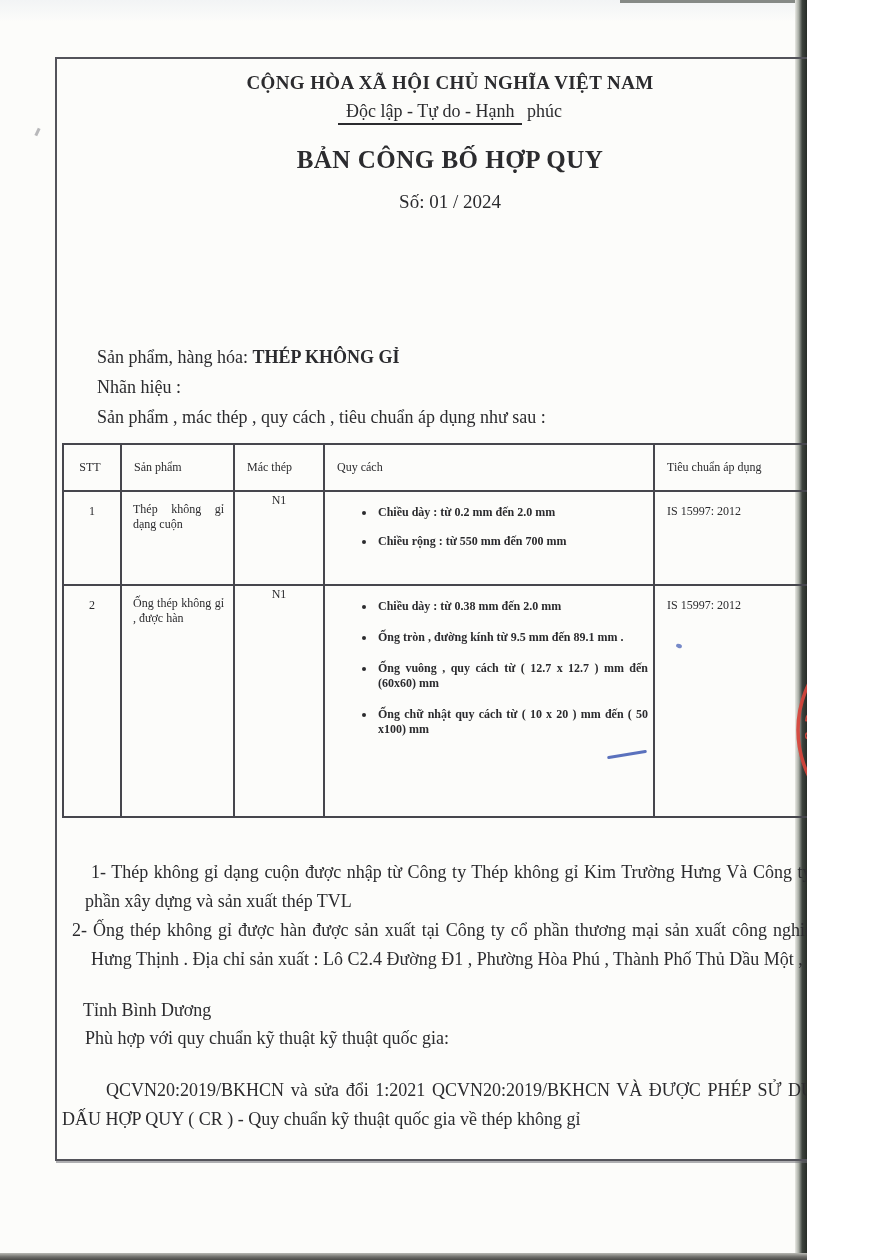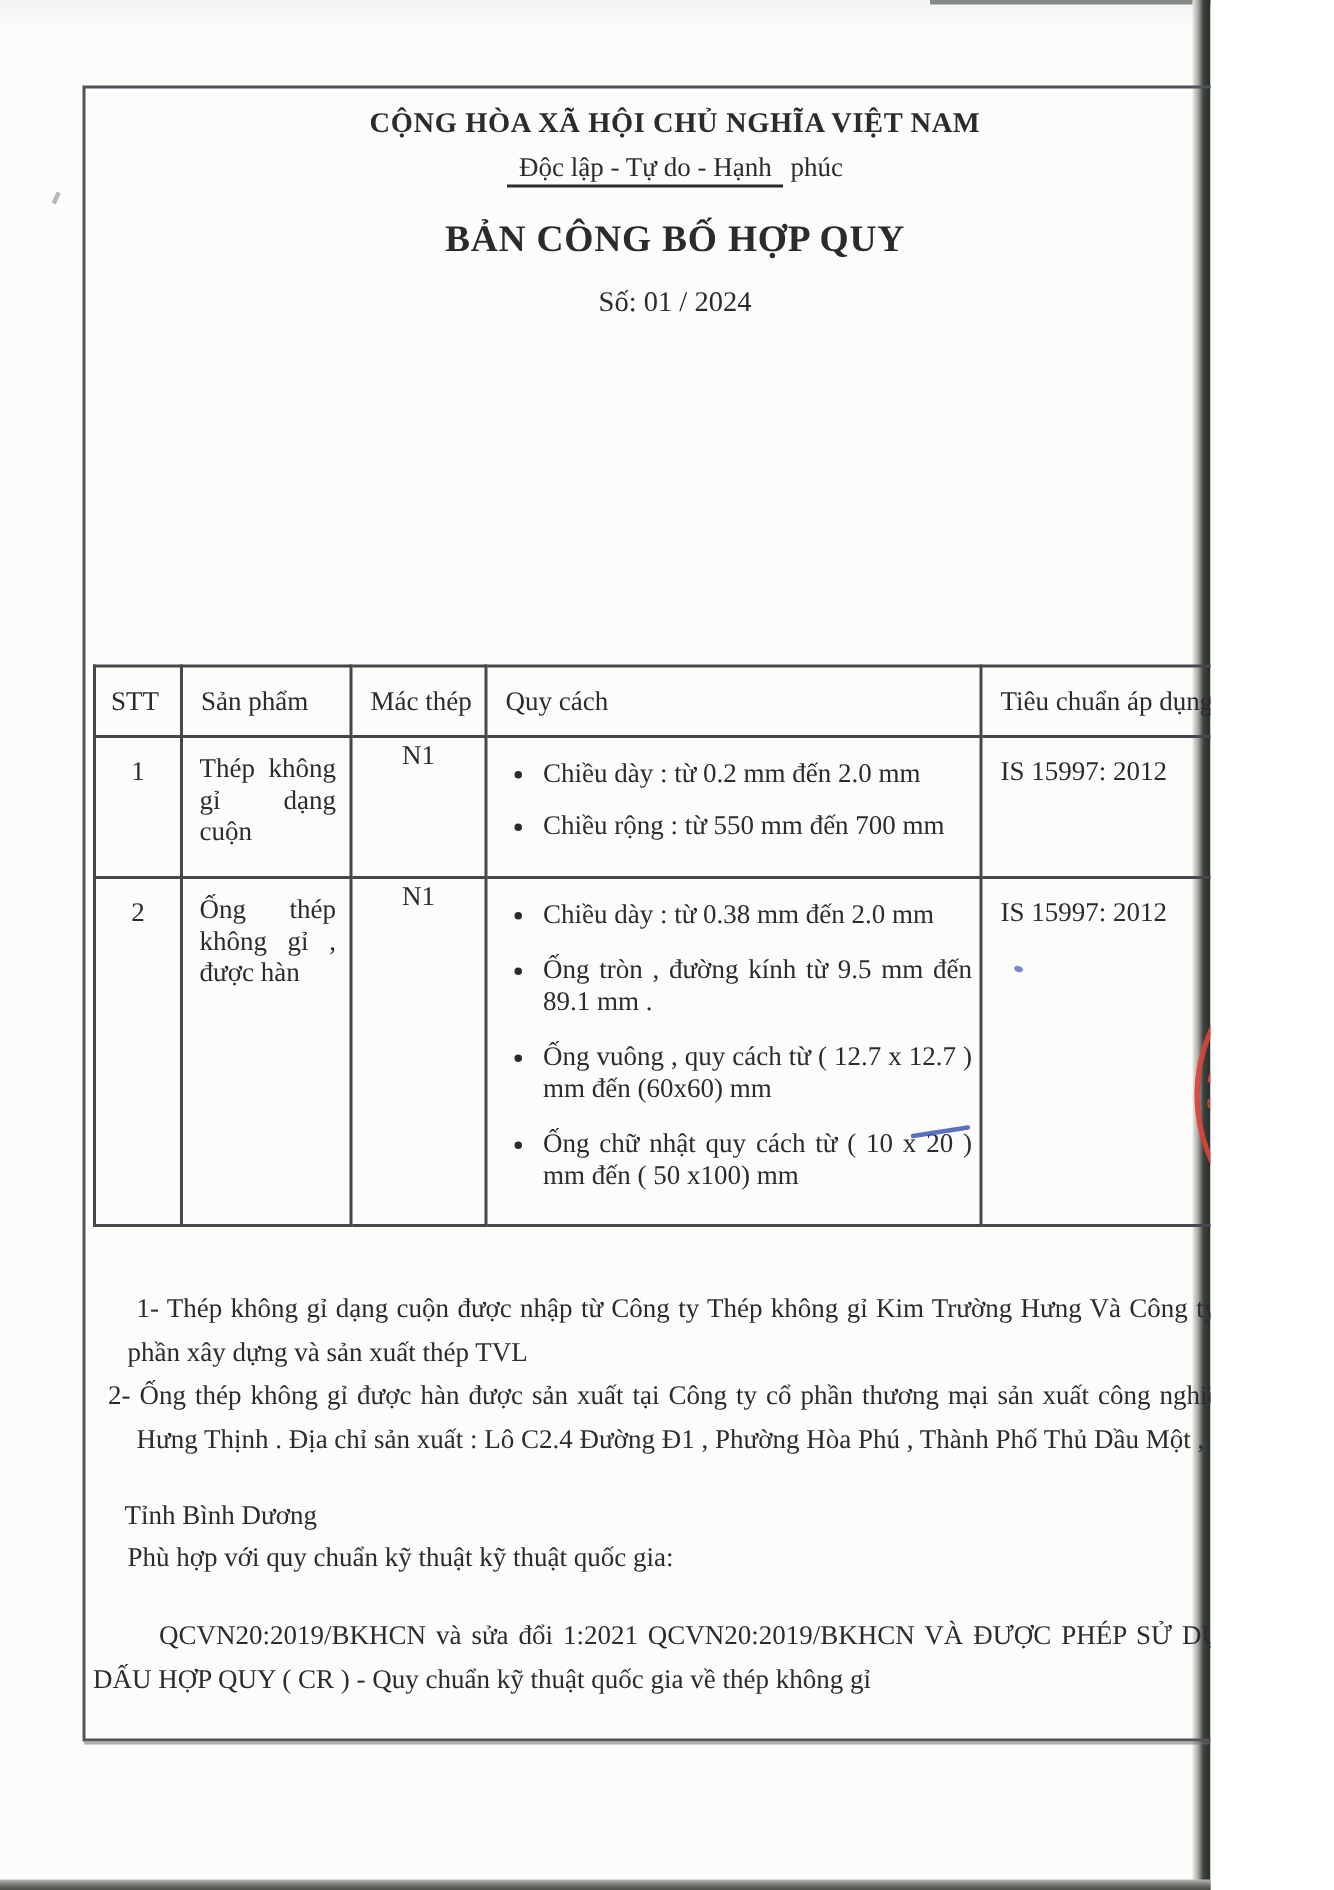--- a/index.html
+++ b/index.html
@@ -33,31 +33,31 @@
   .info-block{position:absolute;left:85px;top:224px;width:724px;font-size:18px;line-height:28px;}
   .info-block p{margin:0;}
   .info-block .just{text-align:justify;}
   .info-block2{position:absolute;left:97px;top:342px;width:712px;font-size:18px;line-height:30px;}
   .info-block2 p{margin:0;}
   .bold{font-weight:bold;}
   
   table.spec{
     position:absolute;left:62px;top:443px;
     border-collapse:collapse;table-layout:fixed;width:779px;
-    font-size:18px;
+    font-size:12px;
   }
   table.spec th,table.spec td{border:2px solid #46464d;}
   table.spec th{font-weight:normal;text-align:left;padding:2px 6px 2px 12px;height:41px;vertical-align:middle;}
   table.spec th.c{text-align:center;padding-left:2px;}
   table.spec td{vertical-align:top;}
   td.stt{text-align:center;padding-top:12px;}
   td.prod{text-align:justify;padding:10px 9px 0 11px;}
   td.mac{text-align:center;}
   td.std{padding:12px 6px 0 12px;}
-  td.quy ul{margin:12px 4px 0 0;padding:0 0 0 34px;}
+  td.quy ul{margin:12px 4px 0 0;padding:0 0 0 50px;font-weight:bold;}
   td.quy li{text-align:justify;margin:0 0 14px 0;padding-left:2px;}
   tr.r1{height:94px;}
   tr.r2{height:232px;}
   tr.r2 td.quy li{margin-bottom:16px;}
   
   .note{position:absolute;font-size:18px;line-height:28.5px;margin:0;}
   .note1{left:85px;top:858px;width:753px;text-align:justify;text-indent:6px;}
   .note2{left:91px;top:916px;width:731px;text-align:justify;text-indent:-19px;}
   .province{left:83px;top:996px;}
   .conformity{left:85px;top:1024px;}
@@ -86,20 +86,25 @@
 
   <div class="centered national-title">CỘNG HÒA XÃ HỘI CHỦ NGHĨA VIỆT NAM</div>
 
   <div class="centered motto"><span class="underlined">Độc lập - Tự do - Hạnh</span><span> phúc</span></div>
 
   <div class="centered doc-title">BẢN CÔNG BỐ HỢP QUY</div>
 
   <div class="centered doc-number">Số: 01 / 2024</div>
 
 
+  <div class="info-block2">
+    <p><span>Sản phẩm, hàng hóa: </span><span class="bold">THÉP KHÔNG GỈ</span></p>
+    <p>Nhãn hiệu :</p>
+    <p>Sản phẩm , mác thép , quy cách , tiêu chuẩn áp dụng như sau :</p>
+  </div>
 
   <table class="spec">
     <colgroup>
       <col style="width:58px">
         <col style="width:113px">
         <col style="width:90px">
       <col style="width:330px">
         <col style="width:188px">
     </colgroup>
     <tbody>

